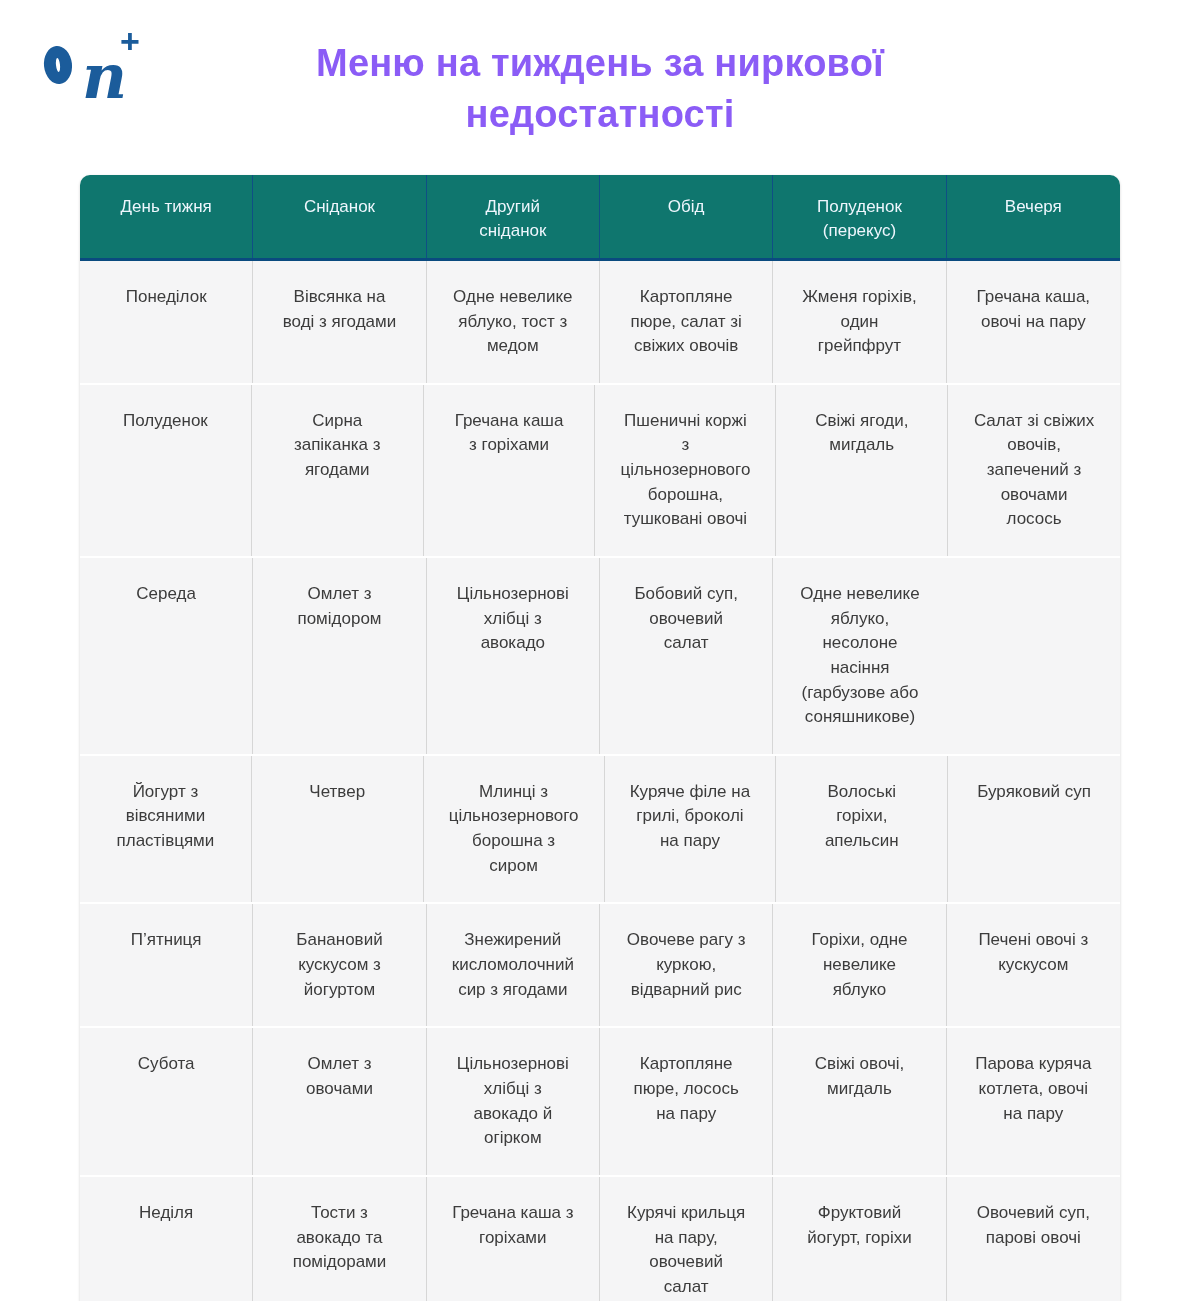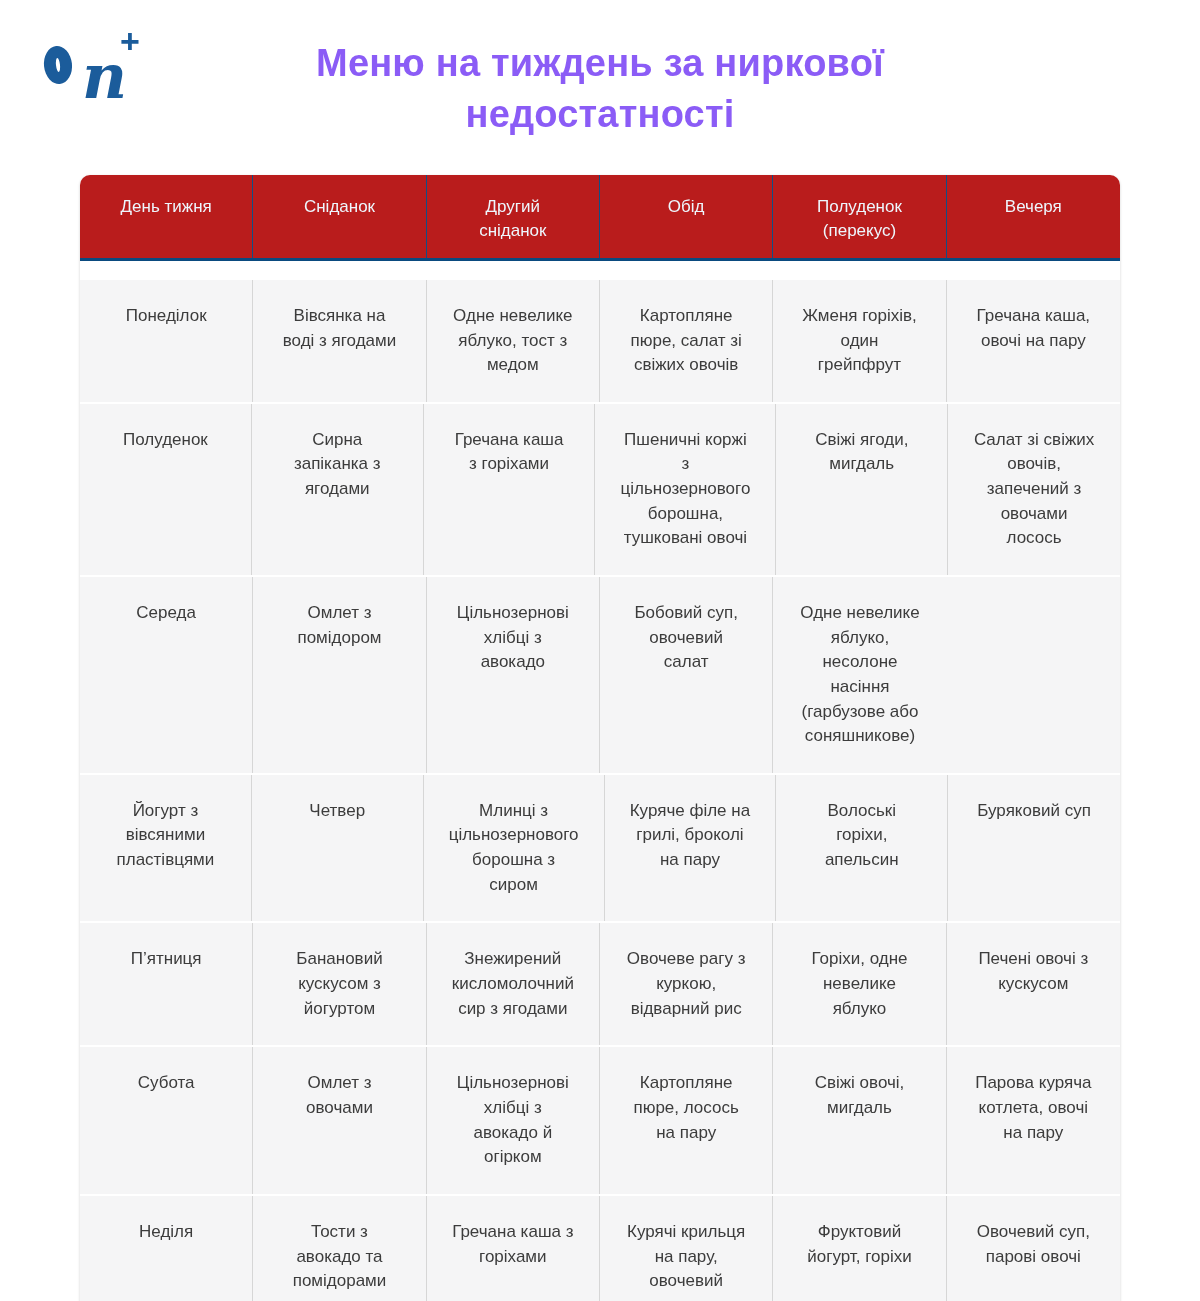--- a/index.html
+++ b/index.html
@@ -68,42 +68,42 @@
     margin: 34px auto 0 auto;
     width: 1040px;
     border-radius: 10px;
     overflow: hidden;
     box-shadow: 0 1px 3px rgba(0,0,0,0.18);
     background: #ffffff;
   }
   .thead {
     display: grid;
     grid-template-columns: repeat(6, 1fr);
-    background: #b91c1c;
+    background: #0f766e;
     border-bottom: 3px solid #0a4a7f;
     min-height: 83px;
   }
   .thead .hcell {
     padding: 20px 26px 14px 26px;
     text-align: center;
     color: #eef6fd;
     font-size: 17px;
     line-height: 1.45;
     border-right: 1px solid #0f4f85;
   }
   .thead .hcell:last-child { border-right: none; }
 
   .trow {
     display: grid;
     grid-template-columns: repeat(6, 1fr);
     background: #f5f5f6;
     border-top: 2px solid #ffffff;
     min-height: 112px;
   }
-  .trow:first-child { border-top: none; margin-top: 19px; }
+  .trow:first-child { border-top: none; }
   .cell {
     padding: 24px 25px;
     text-align: center;
     font-size: 17px;
     line-height: 1.45;
     color: #3c3c3c;
     border-right: 1px solid #d6d6d6;
     overflow-wrap: break-word;
   }
   .cell:last-child { border-right: none; }

